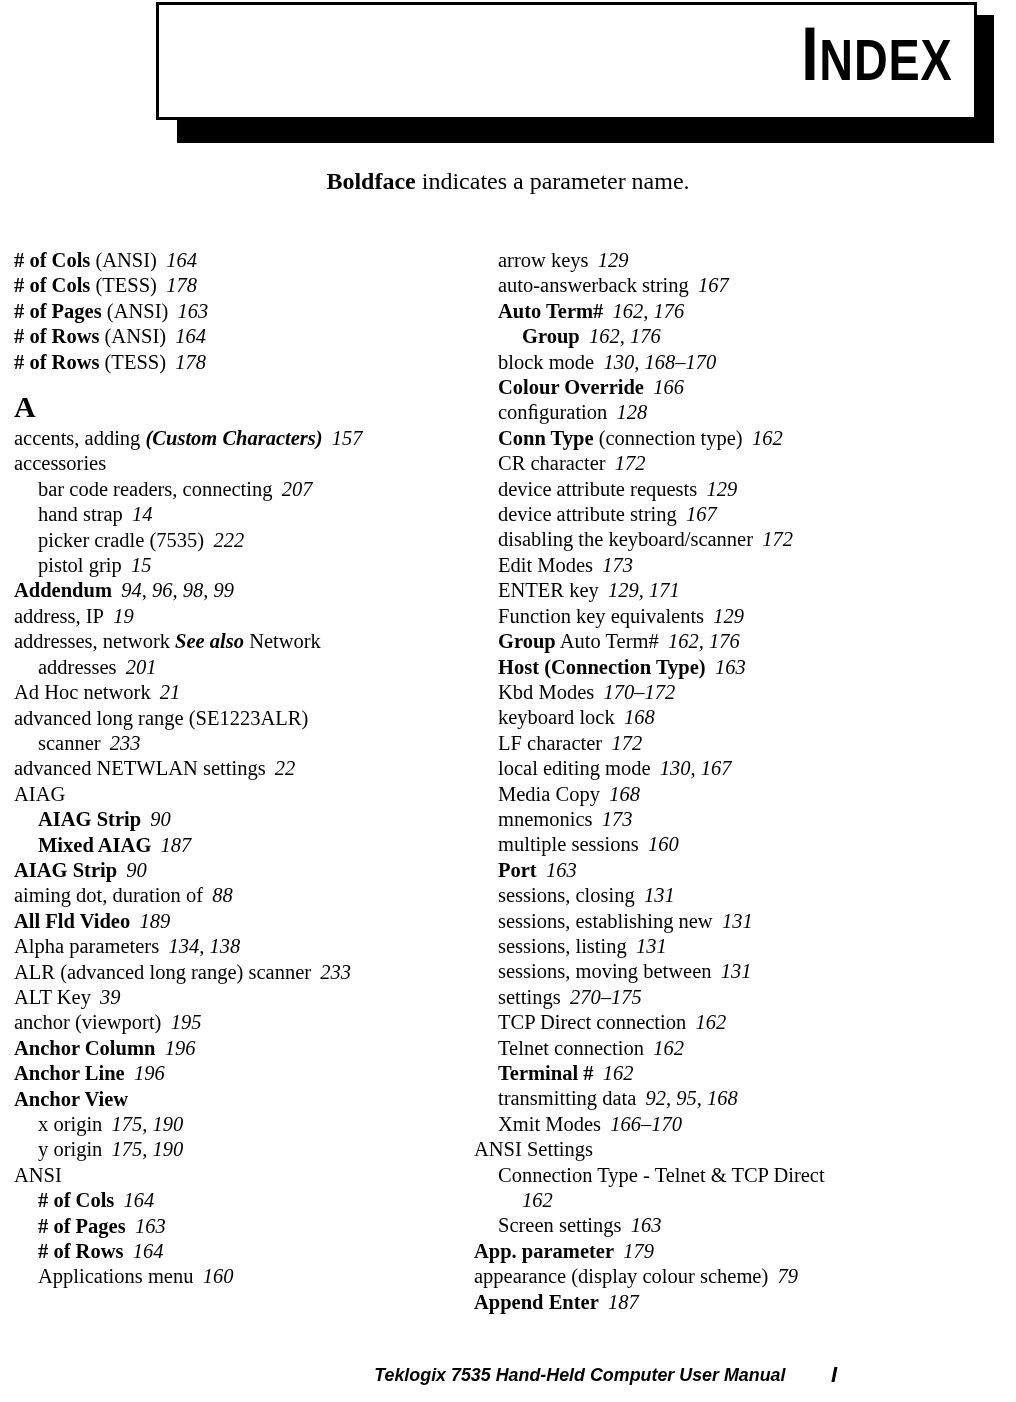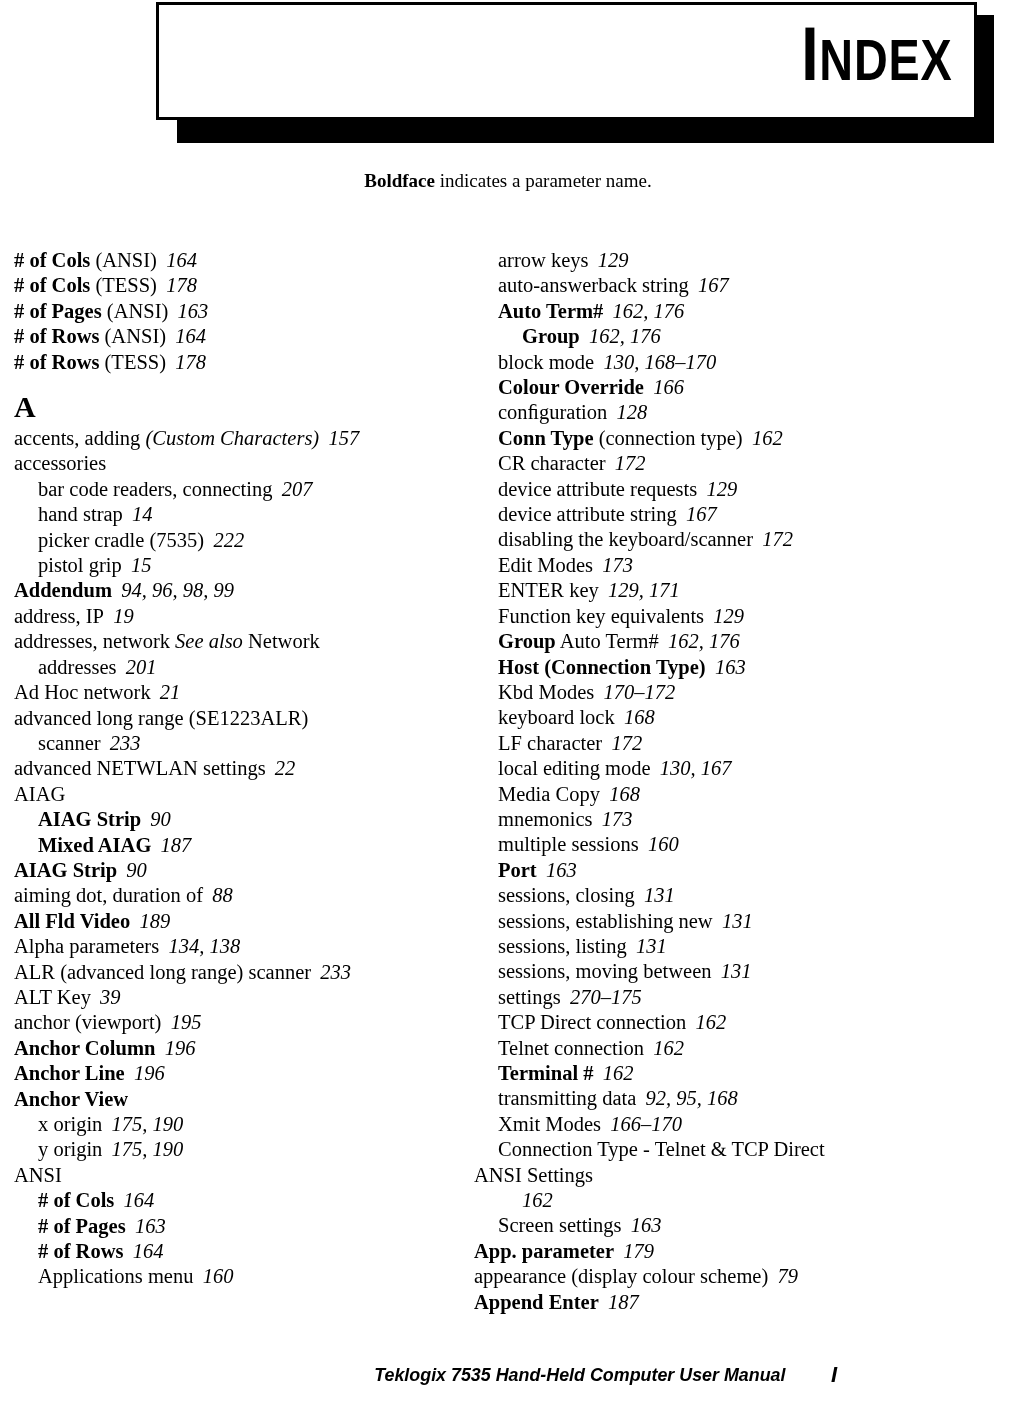--- a/index.html
+++ b/index.html
@@ -58,21 +58,21 @@
   }
   #header-title .cap-first { font-size: 76px; }
   #header-title .cap-rest { font-size: 57px; }
 
   
   #subtitle {
     position: absolute;
     left: 0; top: 168px;
     width: 1016px;
     text-align: center;
-    font-size: 19px;
+    font-size: 24px;
     line-height: 26px;
   }
   #subtitle b { font-weight: bold; }
 
   
   .column {
     position: absolute;
     top: 212px;
     font-size: 20.5px;
     margin-top: 36px;
@@ -83,21 +83,21 @@
   .entry {
     line-height: 25.4px;
     white-space: normal;
     text-indent: 0;
   }
   .lvl-0 { margin-left: 0px; }
   .lvl-1 { margin-left: 24px; }
   .lvl-2 { margin-left: 48px; }
 
   .bold   { font-weight: bold; }
-  .italic { font-style: italic; }
+  .italic { font-style: italic; font-weight: bold; }
   .pages  { font-style: italic; }
 
   .gap    { margin-left: 0.45em; }
 
   .section-letter {
     font-weight: bold;
     font-size: 30px;
     line-height: 36px;
     margin-top: 14px;
     margin-bottom: 1px;
@@ -219,22 +219,22 @@
     <div class="entry lvl-1"><span>sessions, closing</span><span class="pages gap">131</span></div>
     <div class="entry lvl-1"><span>sessions, establishing new</span><span class="pages gap">131</span></div>
     <div class="entry lvl-1"><span>sessions, listing</span><span class="pages gap">131</span></div>
     <div class="entry lvl-1"><span>sessions, moving between</span><span class="pages gap">131</span></div>
     <div class="entry lvl-1"><span>settings</span><span class="pages gap">270–175</span></div>
     <div class="entry lvl-1"><span>TCP Direct connection</span><span class="pages gap">162</span></div>
     <div class="entry lvl-1"><span>Telnet connection</span><span class="pages gap">162</span></div>
     <div class="entry lvl-1"><span class="bold">Terminal #</span><span class="pages gap">162</span></div>
     <div class="entry lvl-1"><span>transmitting data</span><span class="pages gap">92, 95, 168</span></div>
     <div class="entry lvl-1"><span>Xmit Modes</span><span class="pages gap">166–170</span></div>
+    <div class="entry lvl-0"><span>ANSI Settings</span></div>
     <div class="entry lvl-1"><span>Connection Type - Telnet &amp; TCP Direct</span></div>
-    <div class="entry lvl-0"><span>ANSI Settings</span></div>
     <div class="entry lvl-2"><span class="pages">162</span></div>
     <div class="entry lvl-1"><span>Screen settings</span><span class="pages gap">163</span></div>
     <div class="entry lvl-0"><span class="bold">App. parameter</span><span class="pages gap">179</span></div>
     <div class="entry lvl-0"><span>appearance (display colour scheme)</span><span class="pages gap">79</span></div>
     <div class="entry lvl-0"><span class="bold">Append Enter</span><span class="pages gap">187</span></div>
   </div>
 
 <div id="footer">
   <div id="footer-text">Teklogix 7535 Hand-Held Computer User Manual</div>
   <div id="footer-page">I</div>

